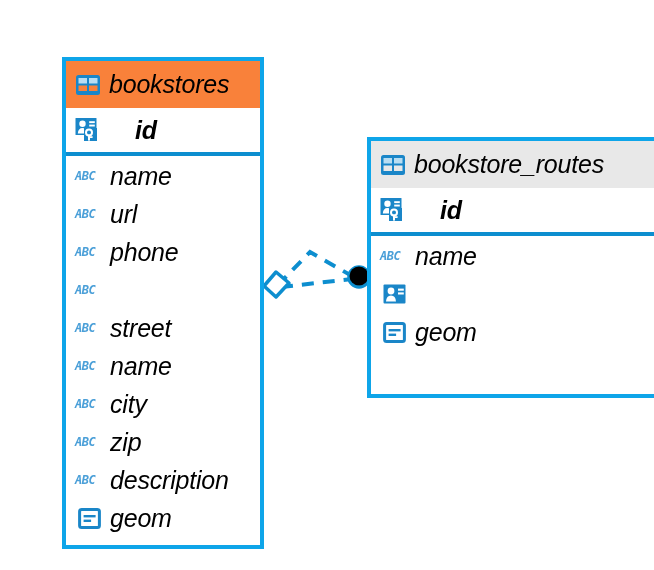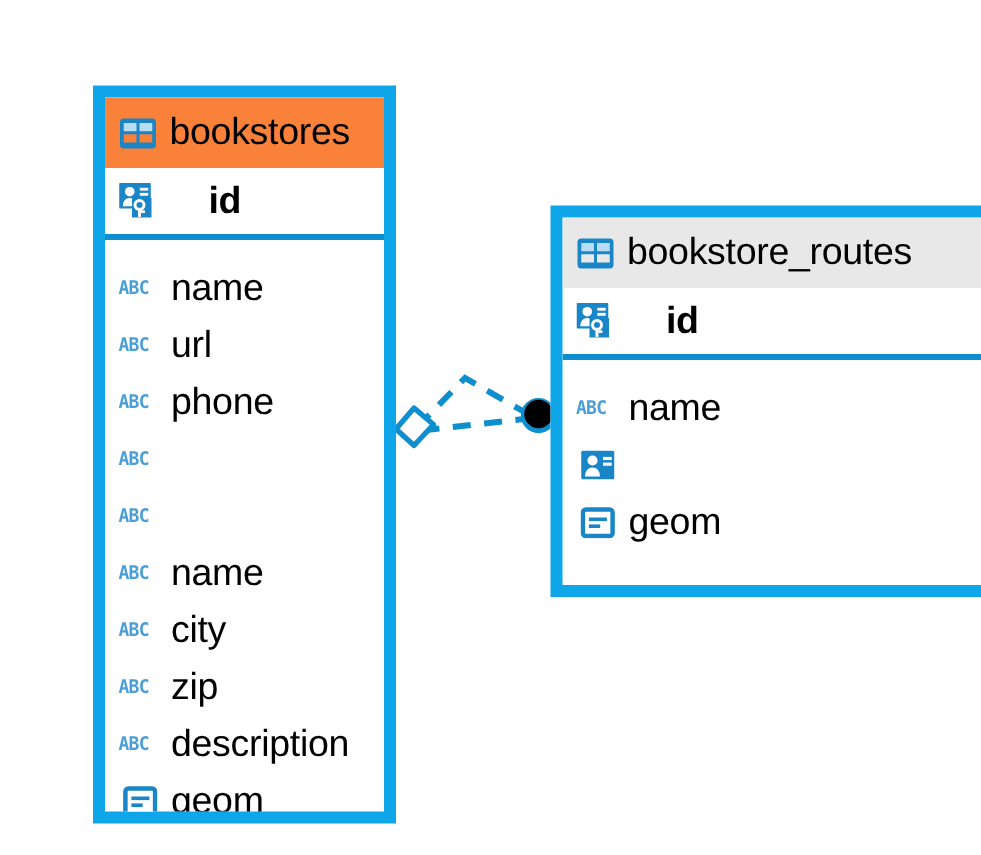--- a/index.html
+++ b/index.html
@@ -20,23 +20,24 @@
     left: 0;
     top: 0;
     width: 654px;
     height: 570px;
   }
 
   
   .entity {
     position: absolute;
     box-sizing: border-box;
-    border: 8px solid #0ea5e9;
+    border: 4px solid #0ea5e9;
     background: #ffffff;
     overflow: hidden;
+    font-style: italic;
   }
 
   .entity-header {
     box-sizing: border-box;
     display: flex;
     align-items: center;
     gap: 8px;
     padding: 4px 8px 4px 9px;
     height: 47px;
   }
@@ -49,21 +50,21 @@
     line-height: 1;
     white-space: nowrap;
     letter-spacing: -0.2px;
   }
 
   .pk-section {
     border-bottom: 4px solid #0d8ecf;
   }
 
   .field-list {
-    padding: 13px 0 3px 0;
+    padding: 1px 0 3px 0;
   }
 
   .field-row {
     display: flex;
     align-items: center;
     gap: 7px;
     padding: 1px 8px 1px 9px;
     height: 38px;
     box-sizing: border-box;
   }
@@ -181,20 +182,21 @@
         <span class="abc-ico">ABC</span>
         <span class="field-name">phone</span>
       </div>
 
       <div class="field-row">
         <span class="abc-ico">ABC</span>
       </div>
 
       <div class="field-row">
         <span class="abc-ico">ABC</span>
+        <span class="field-name">street</span>
       </div>
 
       <div class="field-row">
         <span class="abc-ico">ABC</span>
         <span class="field-name">name</span>
       </div>
 
       <div class="field-row">
         <span class="abc-ico">ABC</span>
         <span class="field-name">city</span>

